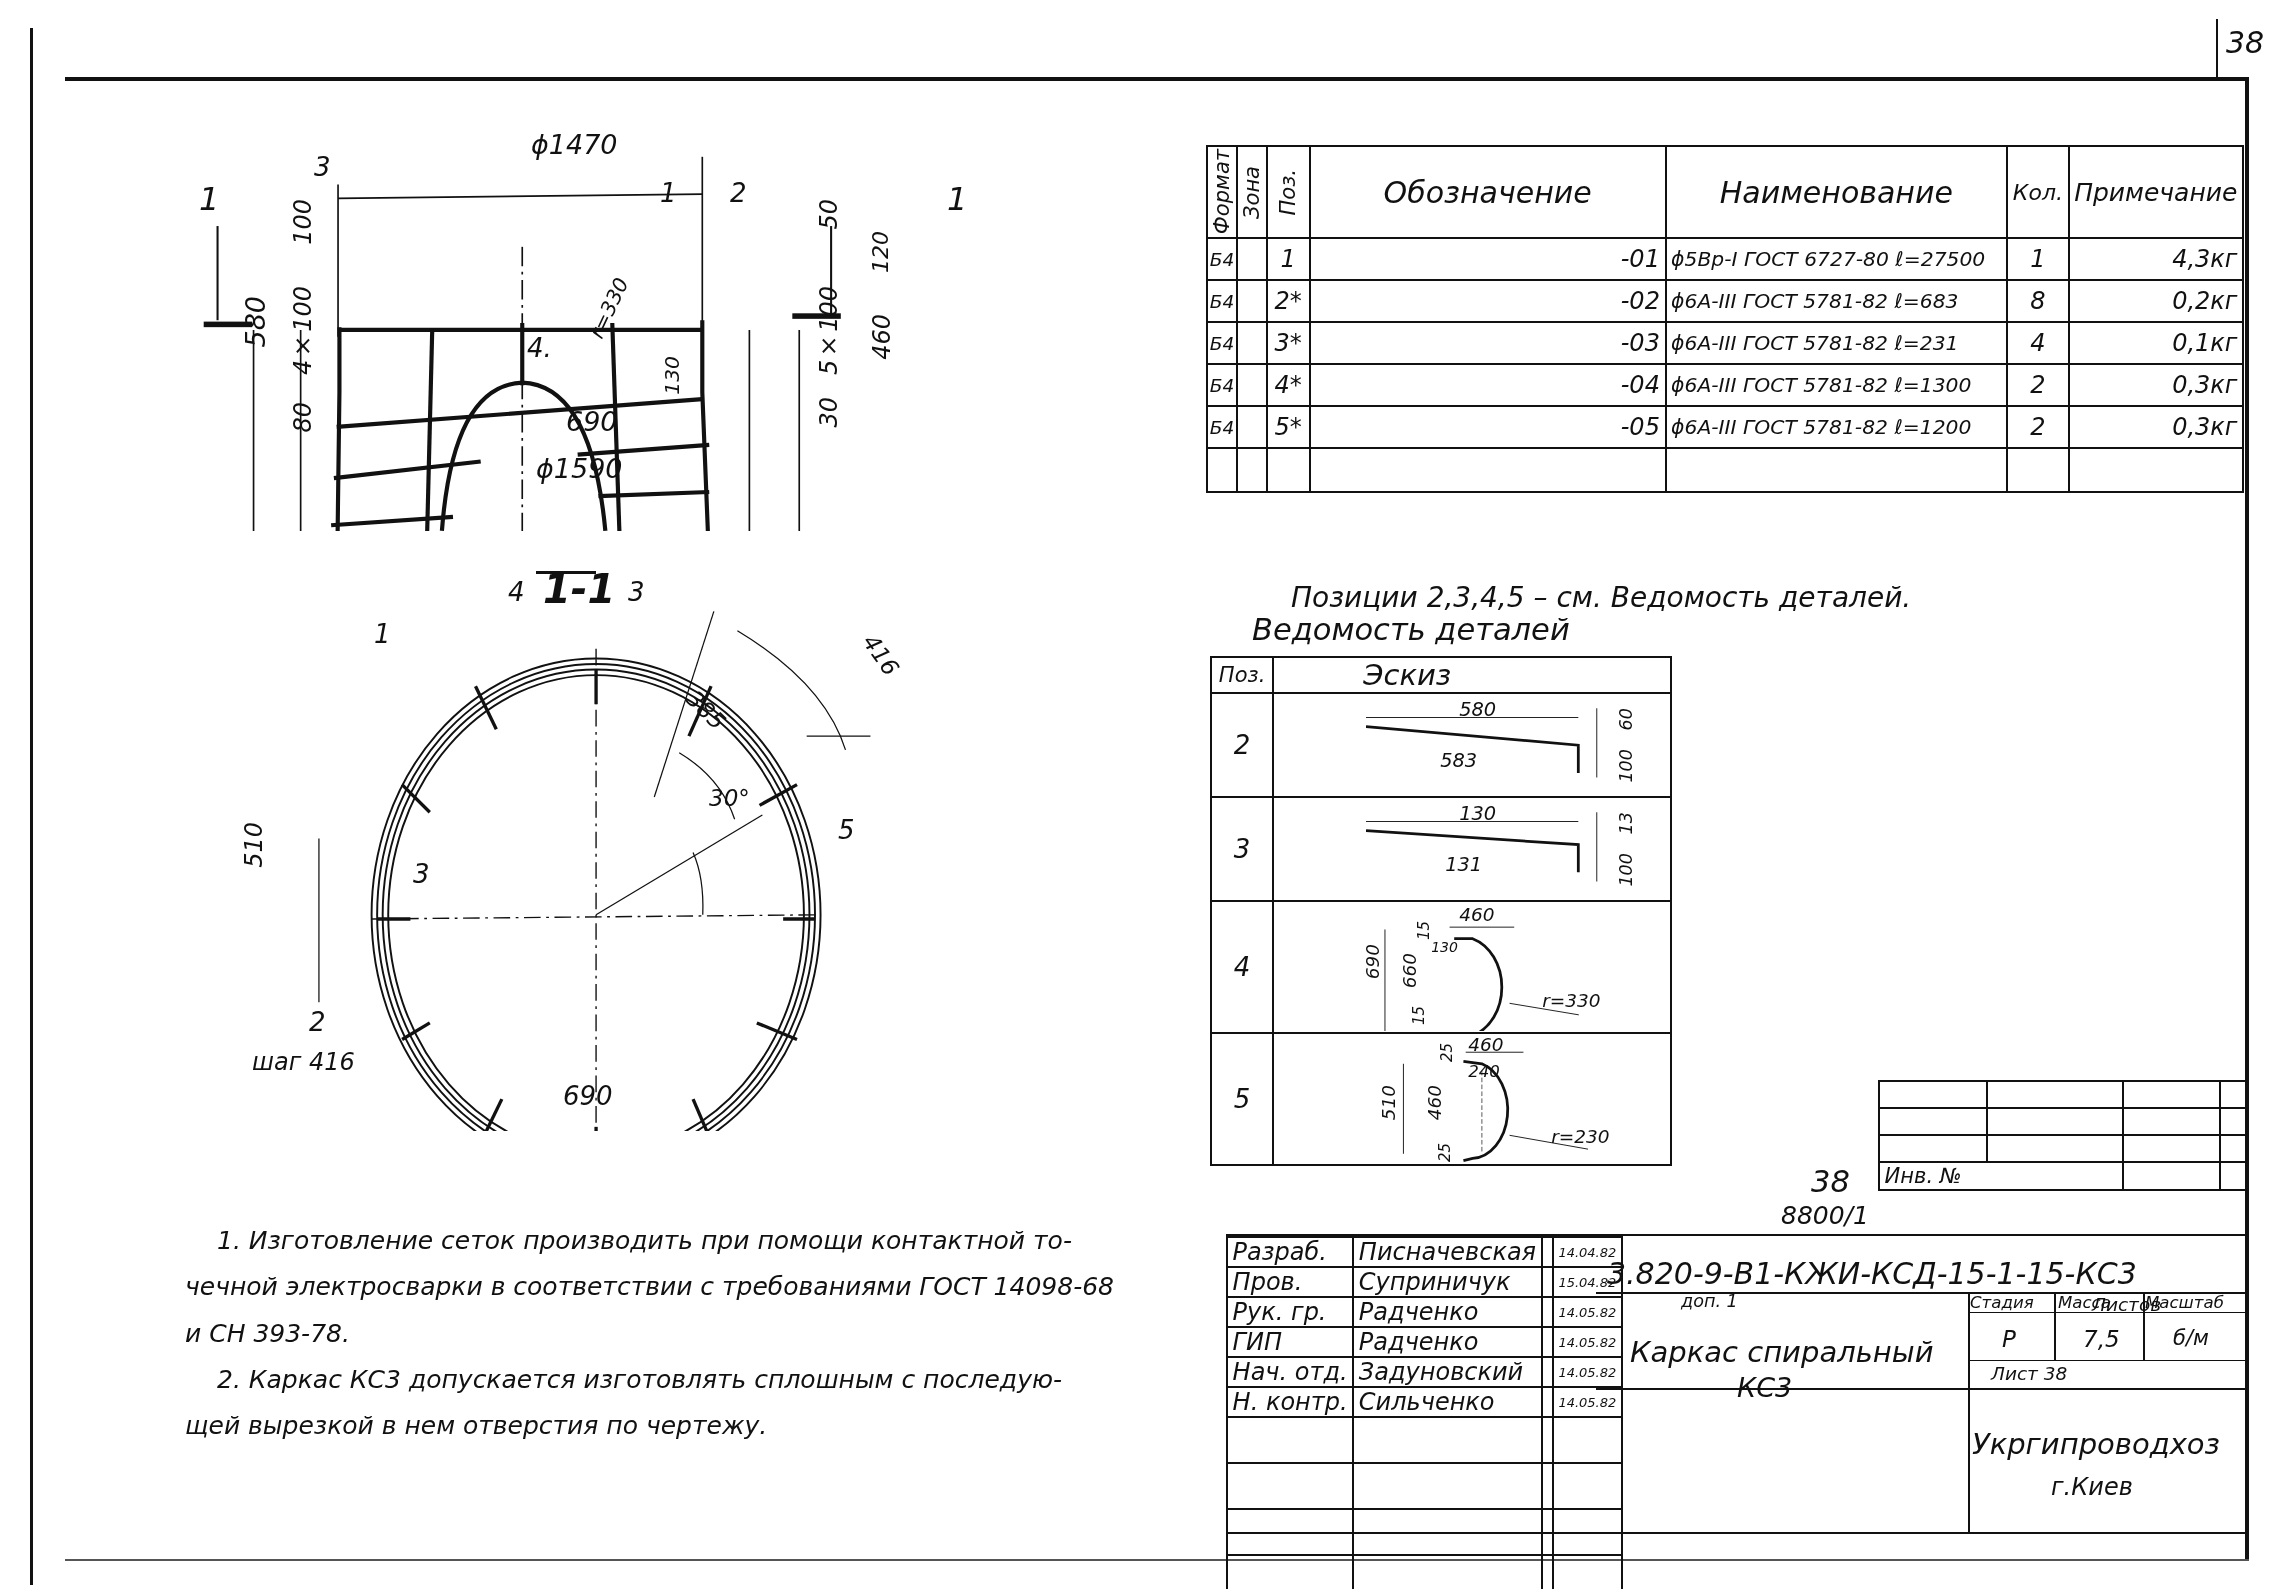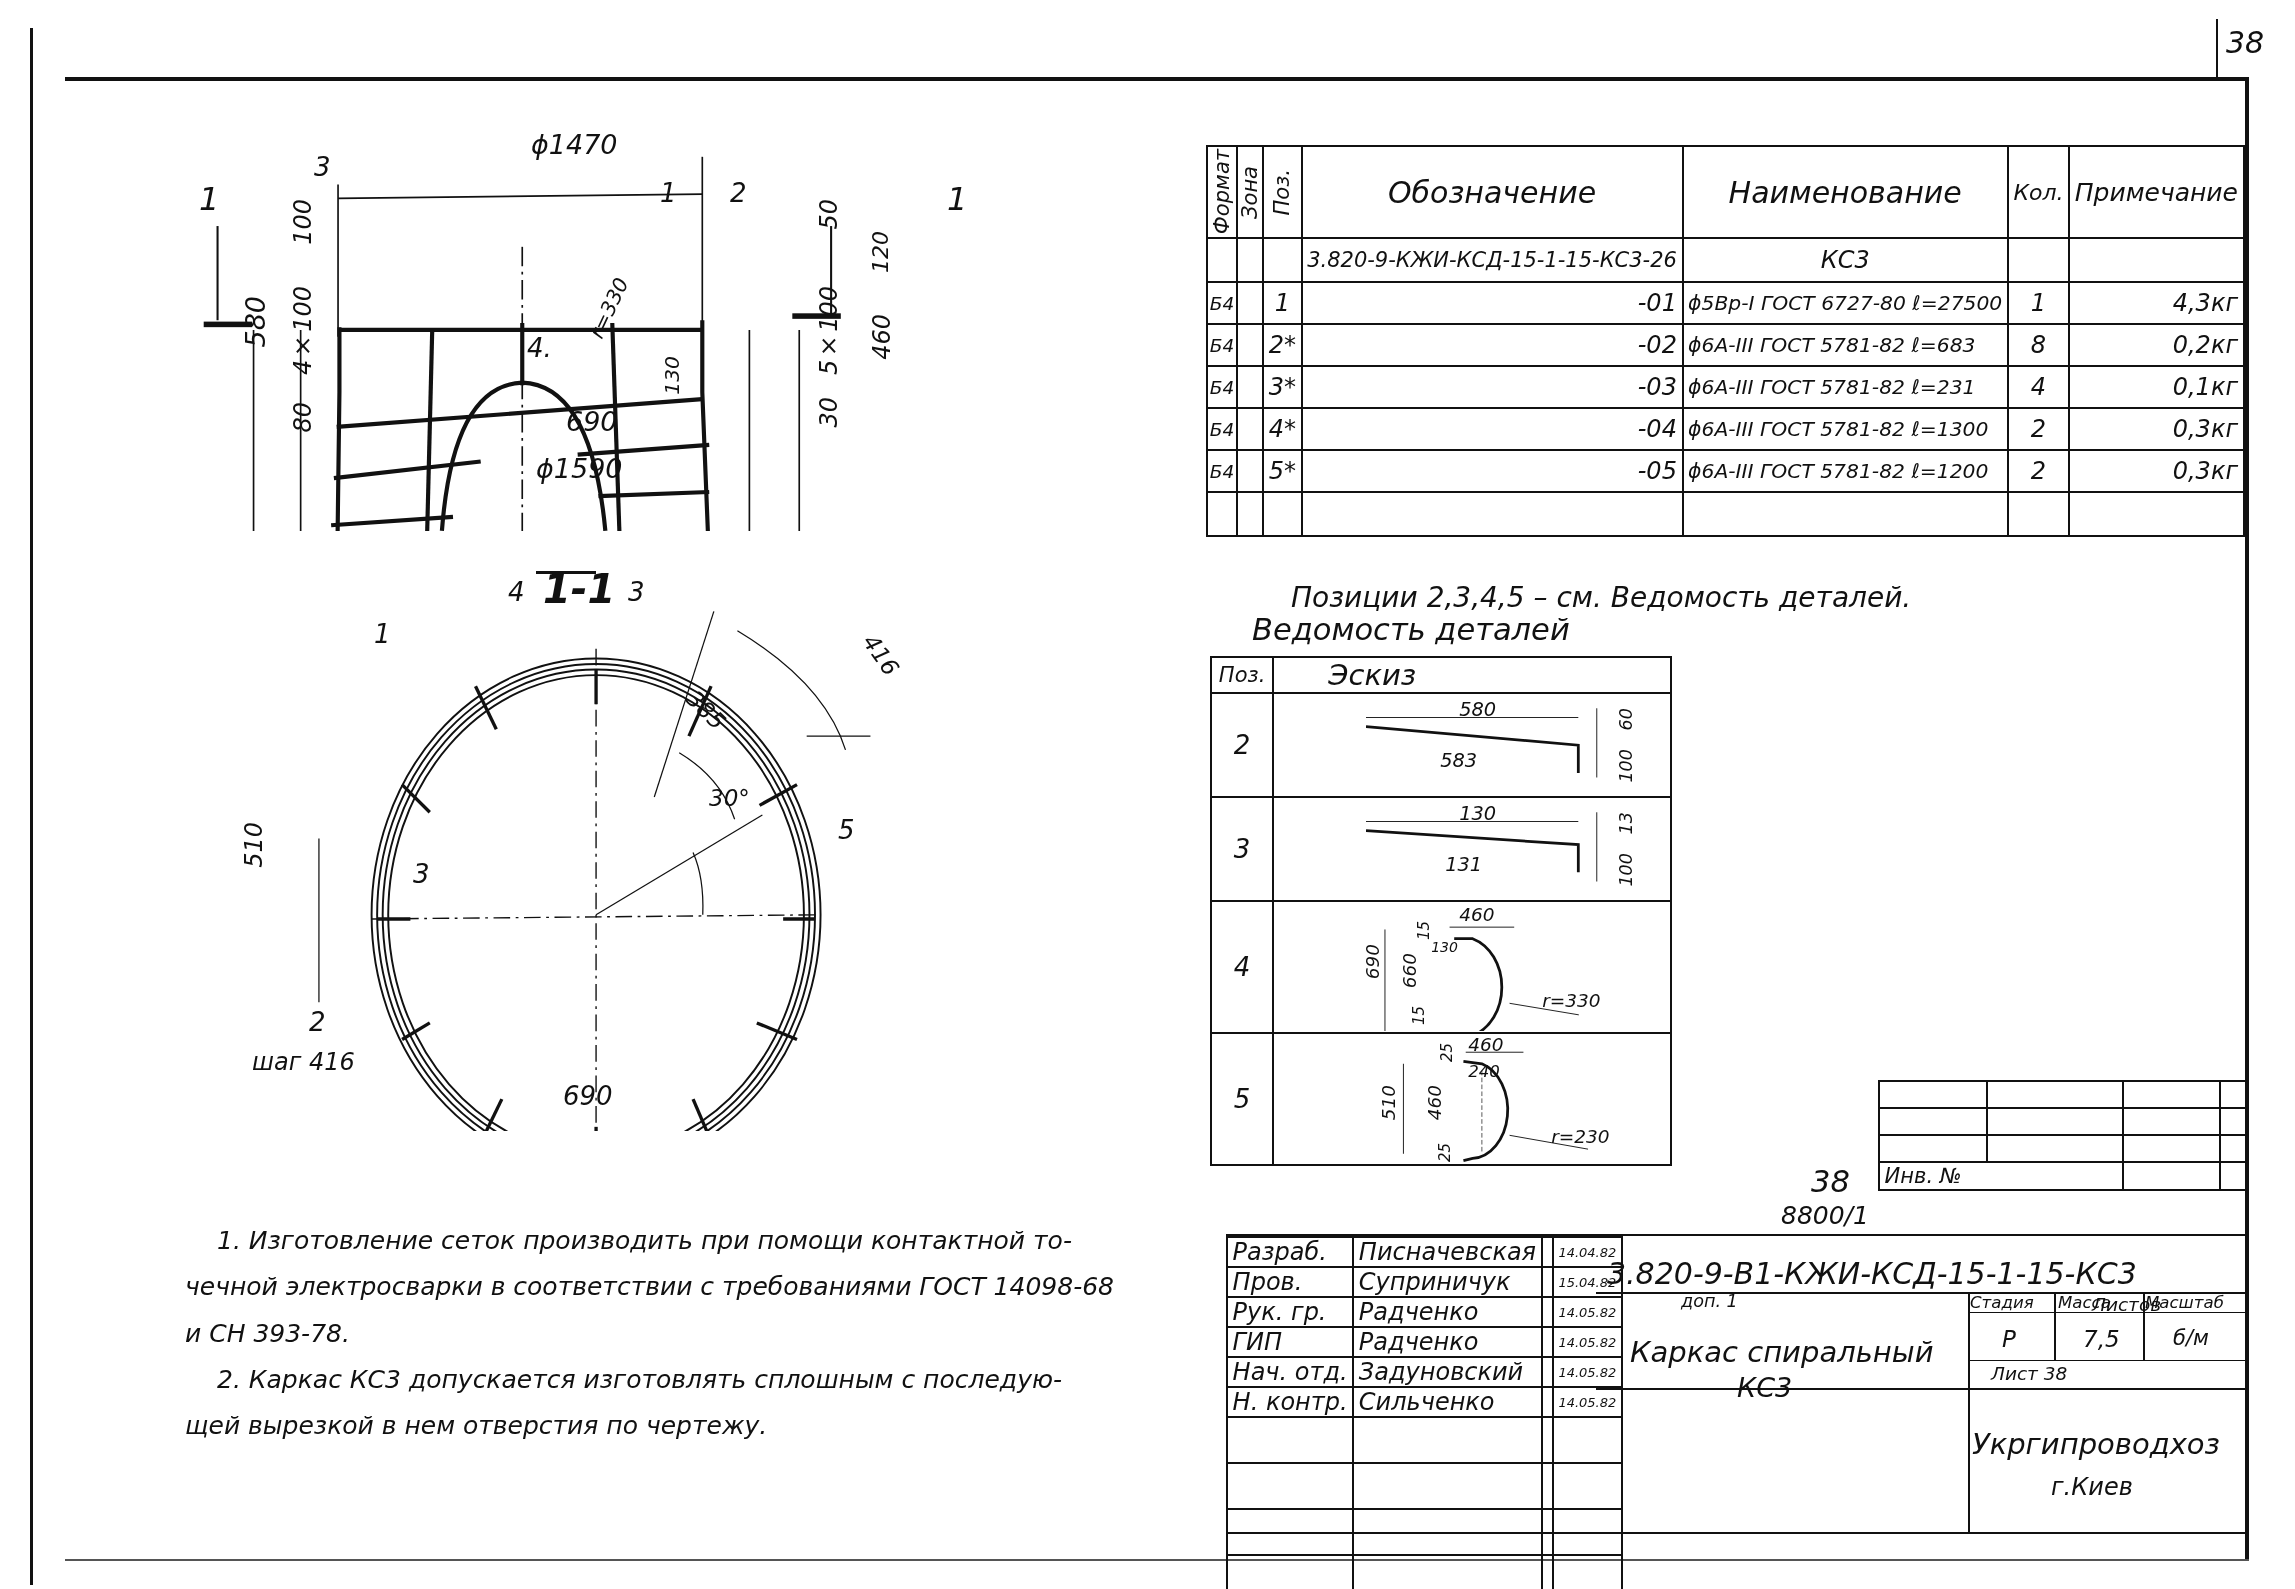--- a/index.html
+++ b/index.html
@@ -159,29 +159,20 @@
           <div class="vert" style="font-size:21px;margin:auto;">Зона</div>
         </td>
     <td class="c" style="width:42px;padding:0;">
           <div class="vert" style="font-size:21px;margin:auto;">Поз.</div>
         </td>
     <td class="c" style="width:365px;font-size:30px;border-radius:18px;">Обозначение</td>
     <td class="c" style="width:333px;font-size:30px;">Наименование</td>
     <td class="c" style="width:42px;font-size:22px;">Кол.</td>
     <td class="c" style="width:111px;font-size:25px;white-space:normal;">Примечание</td>
   </tr>
-  <tr style="height:44px;">
-    <td></td>
-        <td></td>
-        <td></td>
-    <td style="font-size:21px;">3.820-9-КЖИ-КСД-15-1-15-КС3-26</td>
-    <td class="c">КС3</td>
-    <td></td>
-        <td></td>
-  </tr>
   <tr style="height:42px;">
     <td style="font-size:18.5px;padding:0 1.8px;">Б4</td>
         <td></td>
     <td class="c">1</td>
     <td class="r">-01</td>
     <td style="font-size:20.3px;">ϕ5Вр-I ГОСТ 6727-80  ℓ=27500</td>
     <td class="c">1</td>
     <td class="r">4,3кг</td>
   </tr>
   <tr style="height:42px;">
@@ -231,21 +222,21 @@
   </tr>
 </tbody>
   </table>
 <div class="t" style="left:1291px;top:581px;font-size:28px;">Позиции 2,3,4,5 – см. Ведомость деталей.</div>
 
 <div class="t" style="left:1252px;top:612px;font-size:30.5px;">Ведомость деталей</div>
 <table class="grid" style="left:1210px;top:656px;width:462px;">
   <tbody>
       <tr style="height:32px;">
     <td class="c" style="width:51px;font-size:21px;">Поз.</td>
-    <td style="font-size:29px;padding-left:54px;">Эскиз</td>
+    <td style="font-size:29px;padding-left:89px;">Эскиз</td>
   </tr>
   <tr style="height:104px;">
     <td class="c" style="font-size:26px;">2</td>
     <td style="position:relative;padding:0;">
       <svg style="left:92px;top:14px;" width="240" height="79" viewBox="0 0 520 170">
         <g stroke="#111" fill="none">
               <path d="M0 40 L460 80 L460 140" stroke-width="6"></path>
               <line x1="0" y1="20" x2="460" y2="20" stroke-width="2"></line>
               <line x1="500" y1="0" x2="500" y2="150" stroke-width="2"></line>
             </g>

